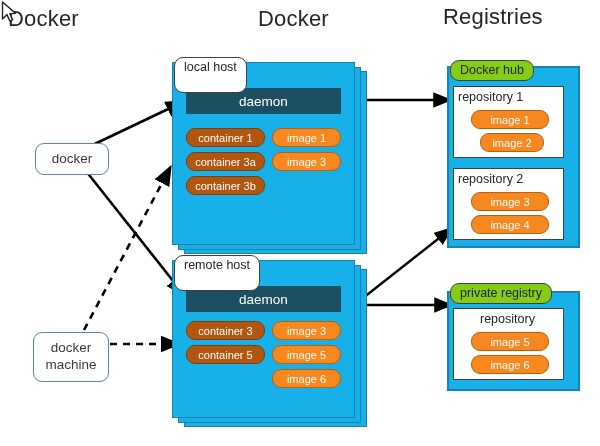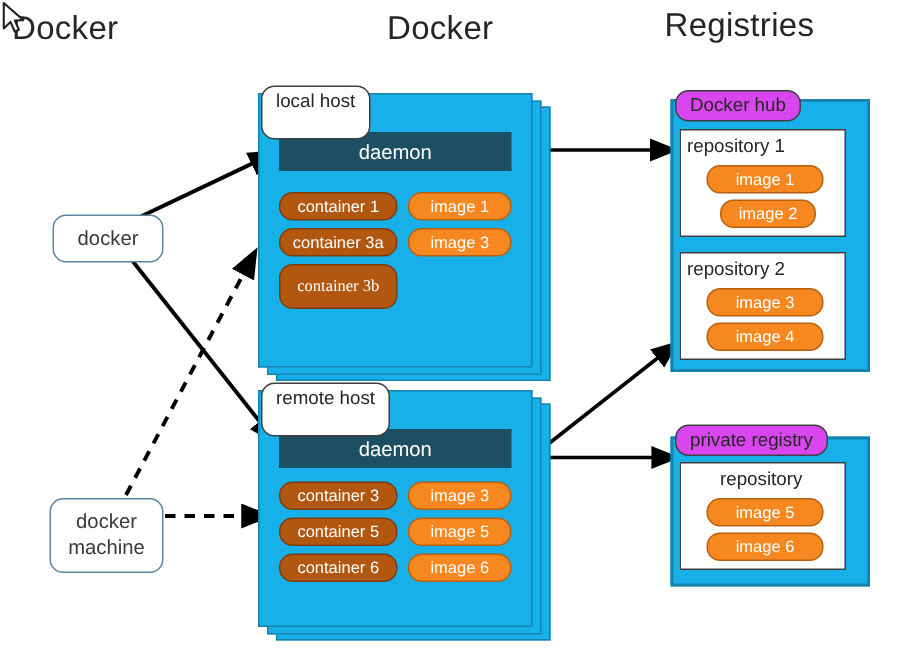--- a/index.html
+++ b/index.html
@@ -113,21 +113,21 @@
   
   .registry-box {
     position: absolute;
     background: #18b0e8;
     border: 2px solid #1784ad;
     box-sizing: border-box;
     z-index: 4;
   }
   .registry-label {
     position: absolute;
-    background: #d946ef;
+    background: #84cc16;
     border: 1.6px solid #3f3f3f;
     border-radius: 9px;
     font-size: 12.5px;
     color: #262626;
     padding: 2px 9px 3px 9px;
     white-space: nowrap;
     z-index: 8;
     line-height: 1.15;
   }
   .repo-panel {
@@ -204,21 +204,21 @@
     <div class="daemon-bar" style="left:14px; top:26px; width:155px; height:26px;">
       <span>daemon</span>
     </div>
 
     <div class="chip container" style="left:14px; top:66px; width:79px; height:19px;">
       <span>container 1</span>
     </div>
     <div class="chip container" style="left:14px; top:90px; width:79px; height:19px;">
       <span>container 3a</span>
     </div>
-    <div class="chip container" style="left:14px; top:114px; width:79px; height:30px;font-family:Liberation Serif, serif;">
+    <div class="chip container" style="left:14px; top:114px; width:79px; height:19px;">
       <span>container 3b</span>
     </div>
 
     <div class="chip image" style="left:100px; top:66px; width:69px; height:19px;">
       <span>image 1</span>
     </div>
     <div class="chip image" style="left:100px; top:90px; width:69px; height:19px;">
       <span>image 3</span>
     </div>
   </div>
@@ -233,23 +233,20 @@
     <div class="daemon-bar" style="left:14px; top:26px; width:155px; height:26px;">
       <span>daemon</span>
     </div>
 
     <div class="chip container" style="left:14px; top:61px; width:79px; height:19px;">
       <span>container 3</span>
     </div>
     <div class="chip container" style="left:14px; top:85px; width:79px; height:19px;">
       <span>container 5</span>
     </div>
-    <div class="chip container" style="left:14px; top:109px; width:79px; height:19px;">
-      <span>container 6</span>
-    </div>
 
     <div class="chip image" style="left:100px; top:61px; width:69px; height:19px;">
       <span>image 3</span>
     </div>
     <div class="chip image" style="left:100px; top:85px; width:69px; height:19px;">
       <span>image 5</span>
     </div>
     <div class="chip image" style="left:100px; top:109px; width:69px; height:19px;">
       <span>image 6</span>
     </div>

